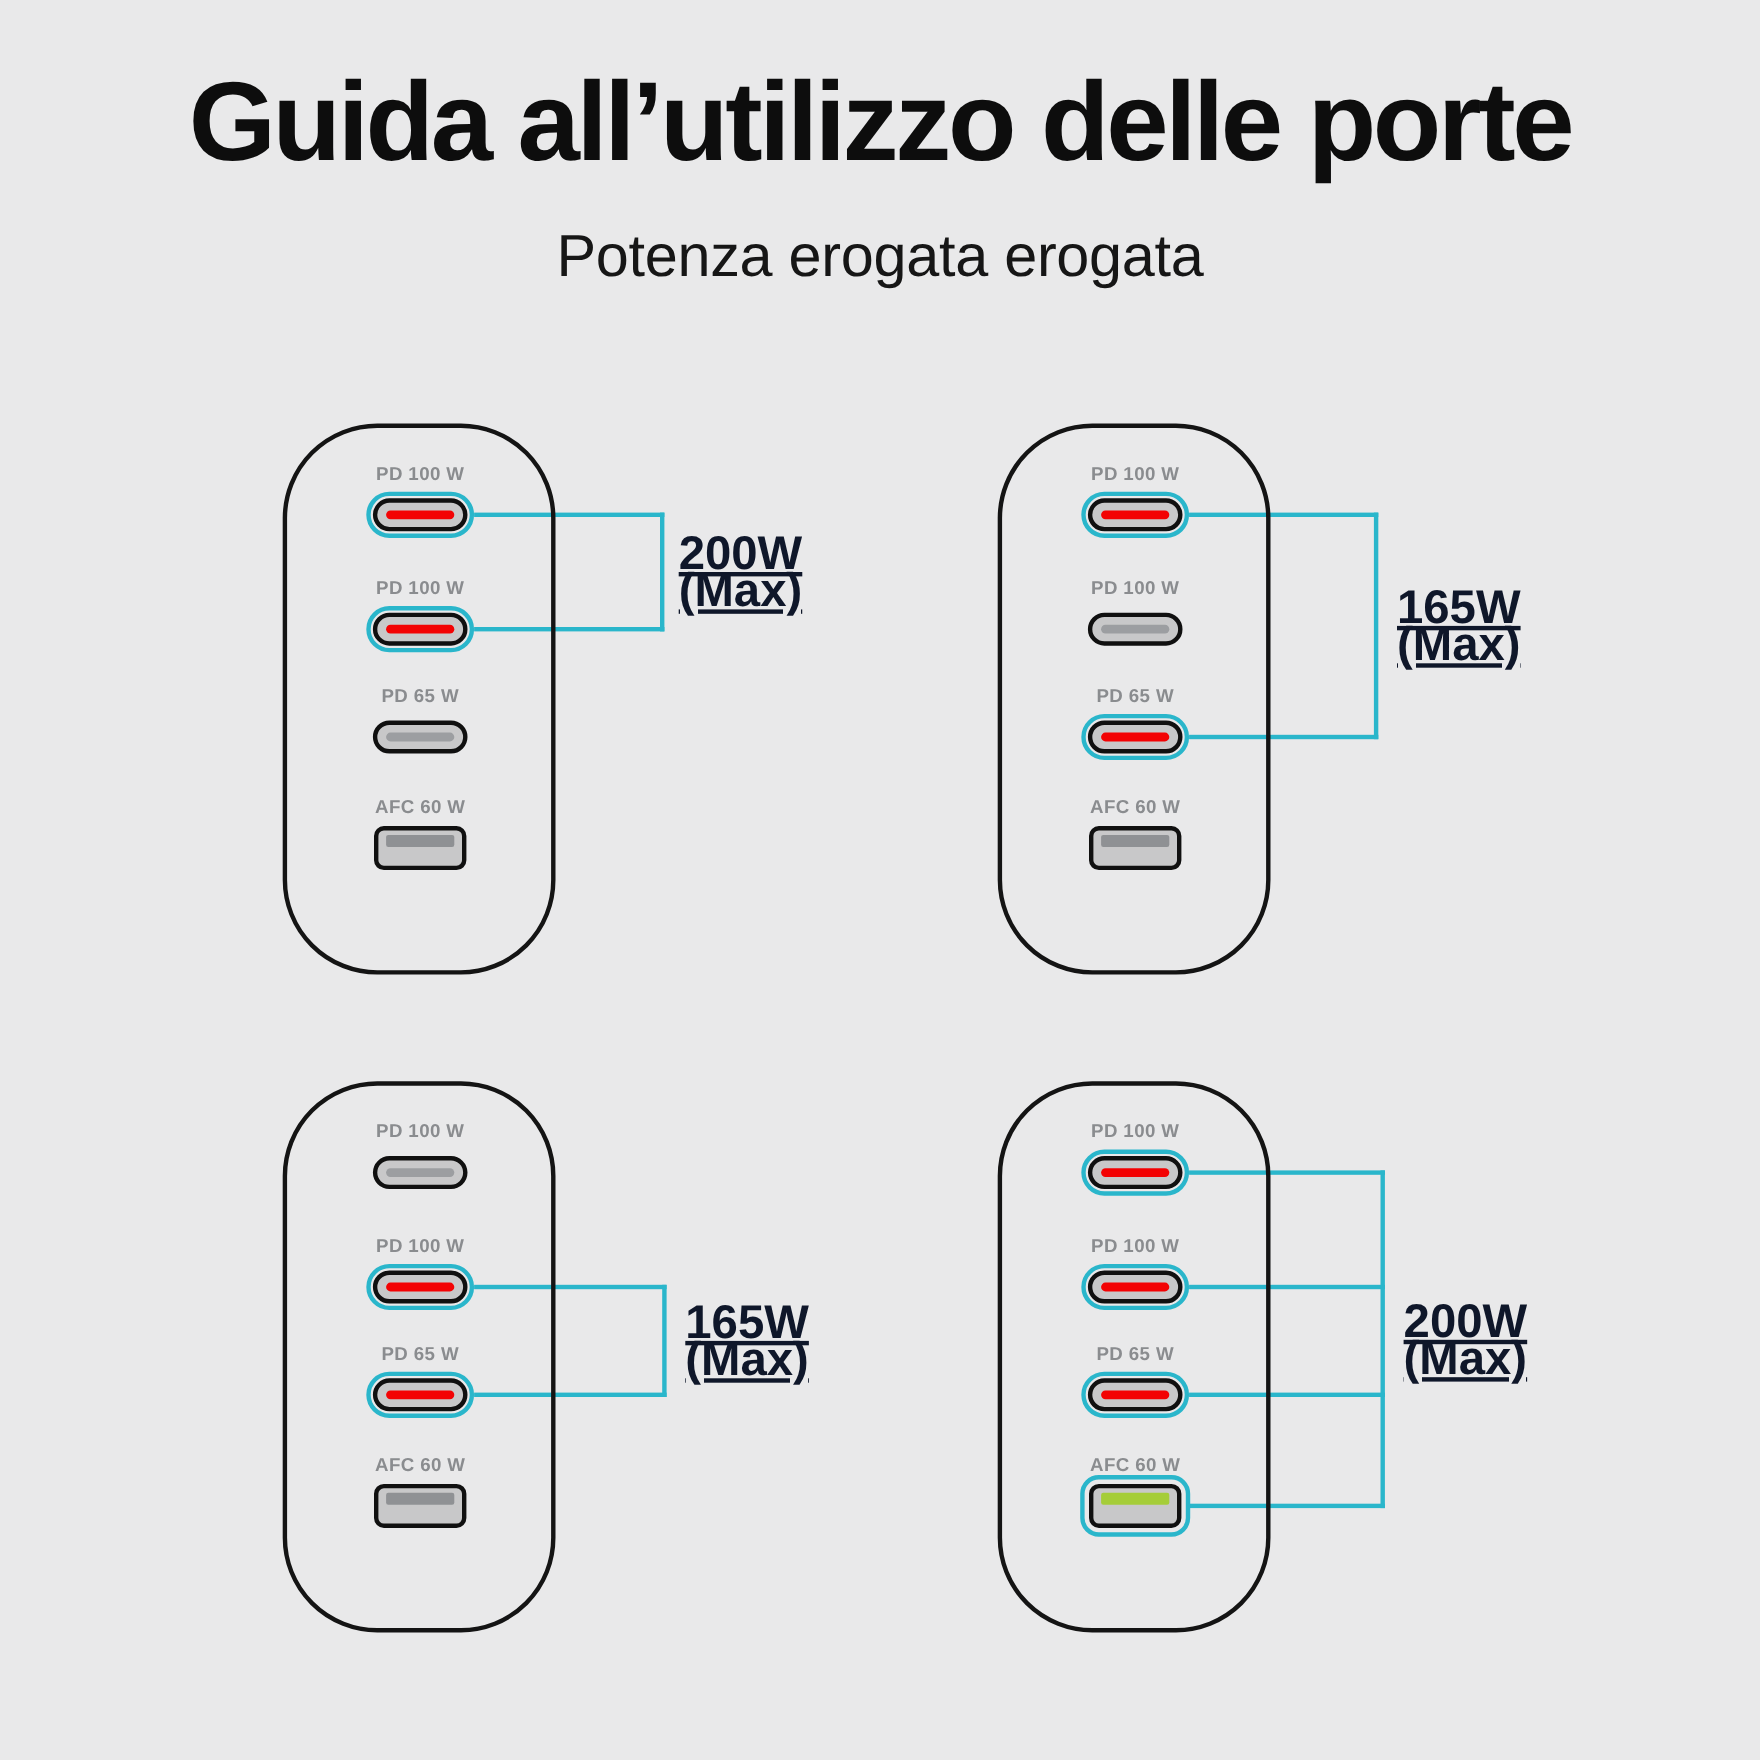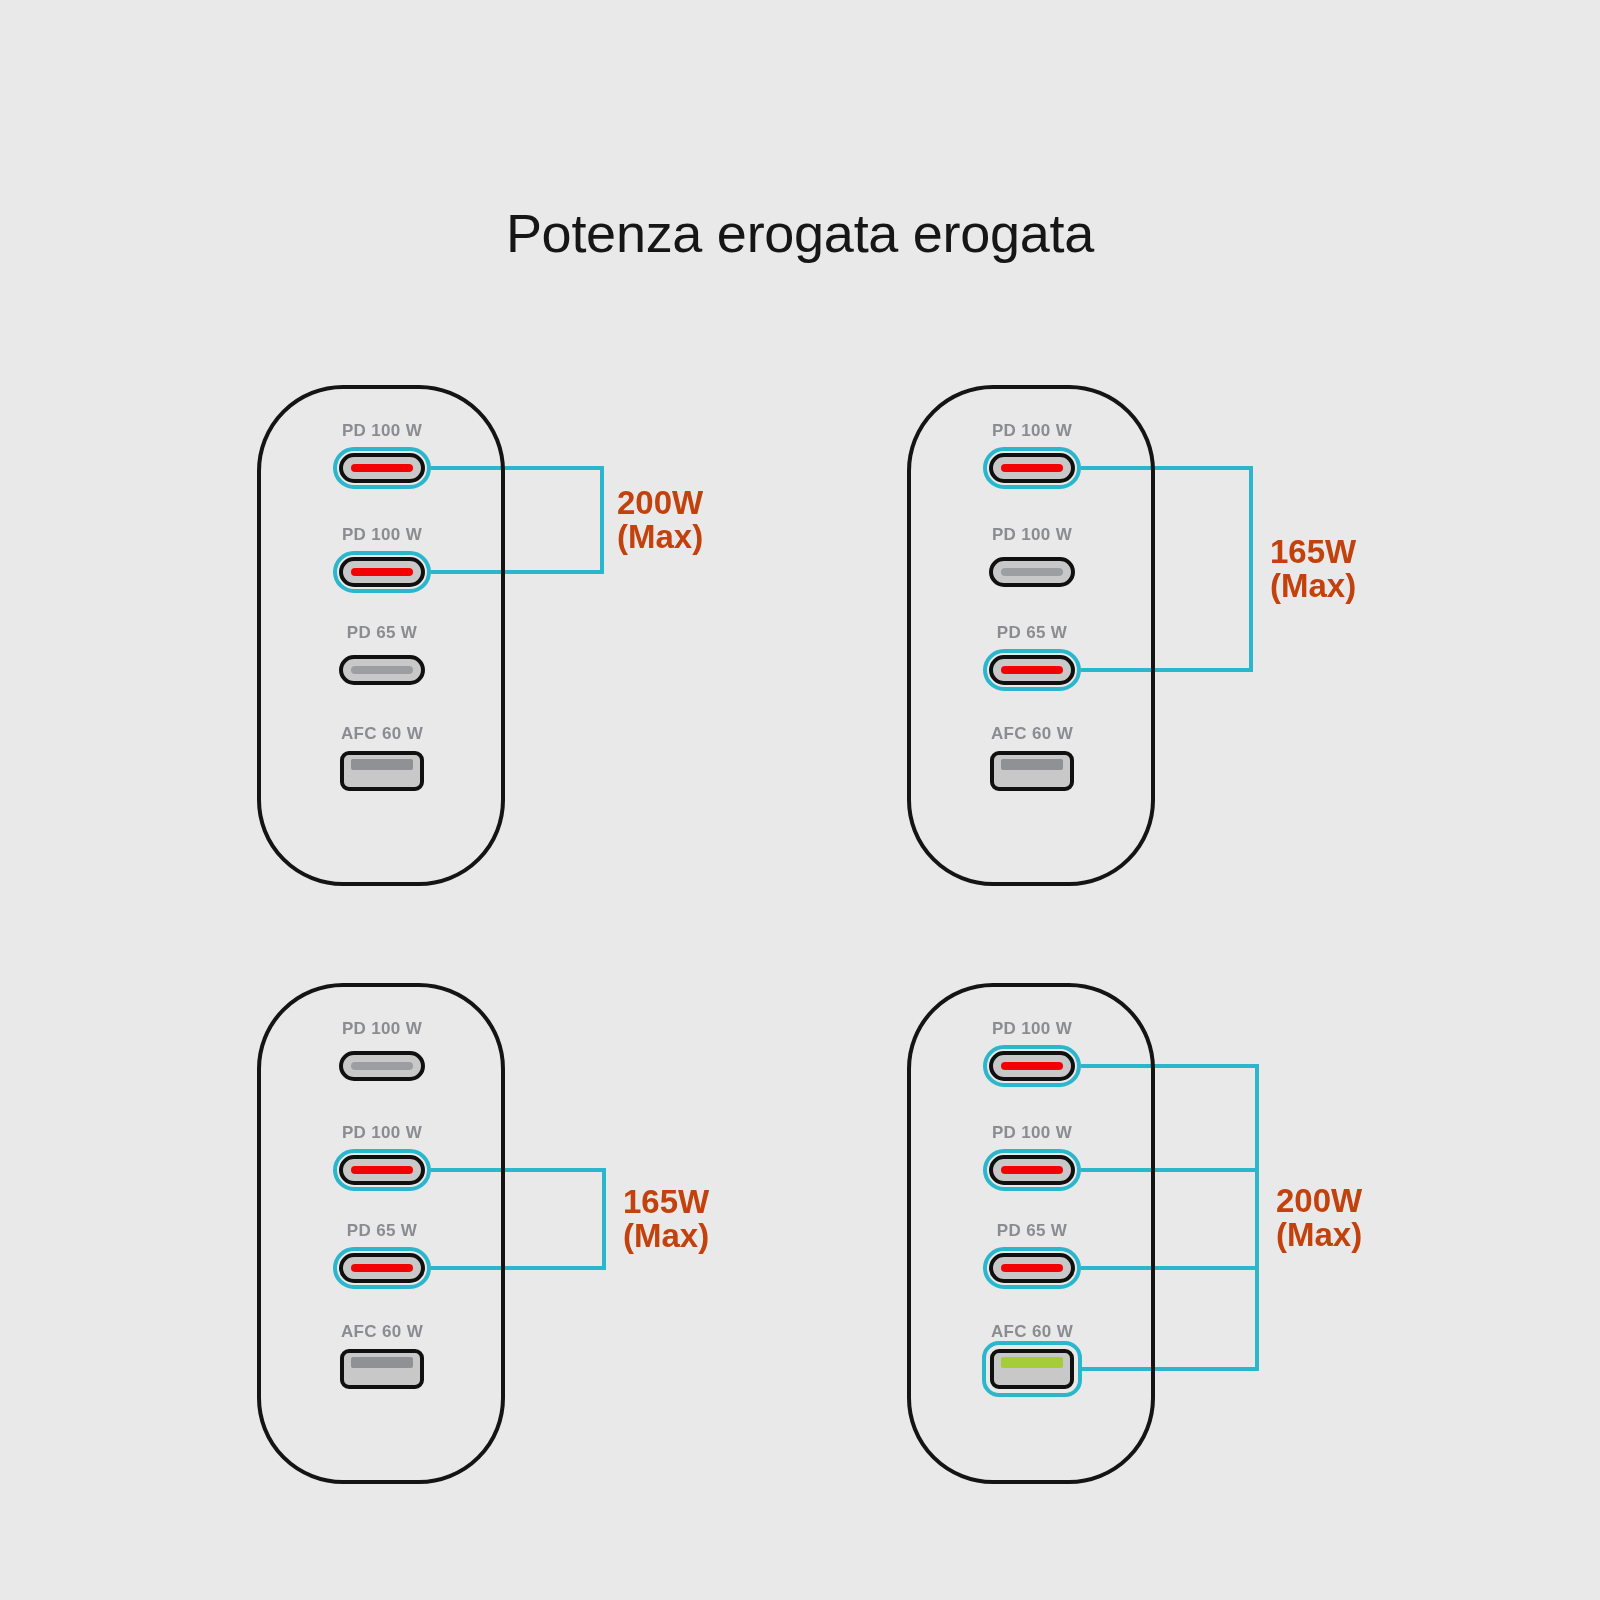--- a/index.html
+++ b/index.html
@@ -46,27 +46,28 @@
   .usba{
     position:absolute;width:84px;height:40px;box-sizing:border-box;z-index:4;
     border:4px solid #101010;border-radius:9px;background:var(--portfill,#c8c8c9);
   }
   .usba .tongue{
     position:absolute;left:50%;transform:translateX(-50%);top:4px;
     width:62px;height:11px;border-radius:2px;
   }
   .watt{
     position:absolute;z-index:3;transform:translateY(-50%);
-    font-size:33px;font-weight:700;color:#c2410c;line-height:34px;white-space:nowrap;
+    font-size:43px;font-weight:700;color:#0f172a;line-height:34px;white-space:nowrap;text-decoration:underline;
   }
 </style>
 </head>
 <body>
 
 <div id="canvas">
+  <div class="title">Guida all’utilizzo delle porte</div>
   <div class="subtitle">Potenza erogata erogata</div>
   <div id="diagrams">
       <div class="hline" style="left: 431px; top: 466px; width: 173px;"></div>
       <div class="hline" style="left: 431px; top: 570px; width: 173px;"></div>
       <div class="vline" style="left: 600px; top: 466px; height: 108px;"></div>
       <div class="charger" style="left: 257px; top: 385px;"></div>
       <div class="port-label" style="left: 282px; top: 421px;">PD 100 W</div>
       <div class="ring c" style="left: 333px; top: 447px;"></div>
       <div class="usbc" style="left: 339px; top: 453px;">
         <div class="bar" style="background: rgb(243, 2, 3);"></div>

